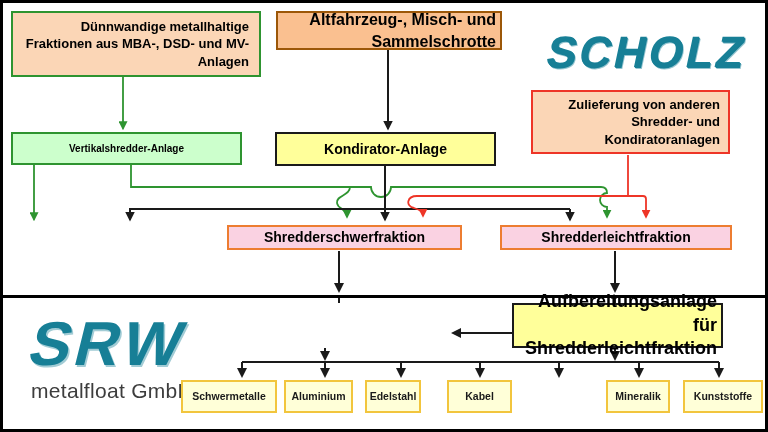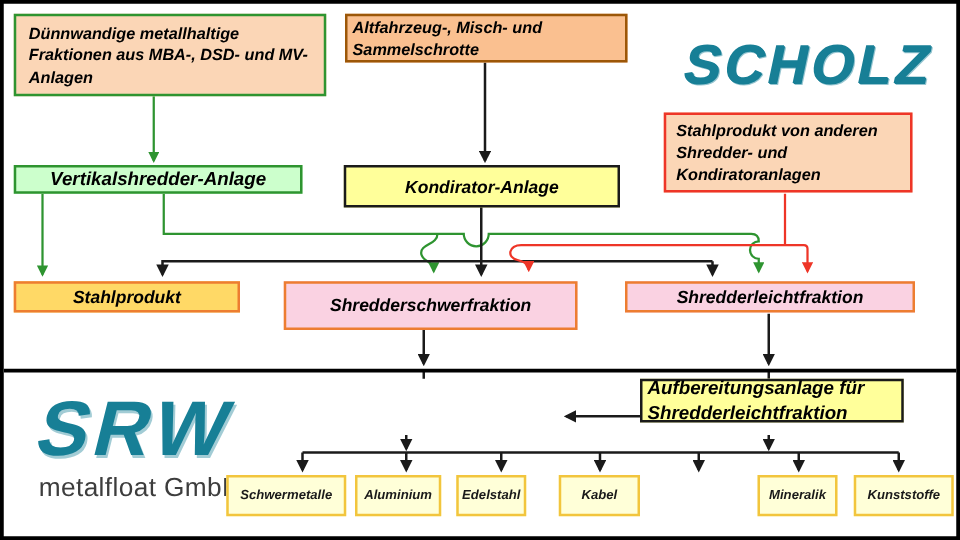--- a/index.html
+++ b/index.html
@@ -4,34 +4,33 @@
 <style>
   html,body{margin:0;padding:0;background:#888;}
   *{box-sizing:border-box;}
   #canvas{
     position:relative;width:768px;height:432px;background:#fff;
     border:3px solid #000;overflow:hidden;
     font-family:"Liberation Sans","DejaVu Sans",sans-serif;
   }
   .box{
     position:absolute;display:flex;align-items:center;justify-content:center;
-    text-align:left;font-weight:bold;color:#000;line-height:1.32;
+    text-align:right;font-weight:bold;color:#000;line-height:1.32;
     padding:2px 4px;
-    font-style:italic;
   }
   .box-a{left:8px;top:8px;width:250px;height:66px;background:var(--peach-fill);border:2px solid var(--green);font-size:13px;padding:2px 10px;}
-  .box-b{left:273px;top:8px;width:226px;height:39px;background:var(--orange-fill);border:2px solid var(--brown-border);font-size:13px;}
+  .box-b{left:273px;top:8px;width:226px;height:39px;background:var(--orange-fill);border:2px solid var(--brown-border);font-size:16px;}
   .box-c{left:528px;top:87px;width:199px;height:64px;background:var(--peach-fill);border:2px solid var(--red);font-size:13px;padding:2px 8px;}
-  .box-d{left:8px;top:129px;width:231px;height:23px;background:var(--lightgreen-fill);border:2px solid var(--green);font-size:15px;}
+  .box-d{left:8px;top:129px;width:231px;height:33px;background:var(--lightgreen-fill);border:2px solid var(--green);font-size:10px;}
   .box-e{left:272px;top:129px;width:221px;height:34px;background:var(--yellow-fill);border:2px solid var(--line);font-size:14px;}
   .box-f{left:8px;top:222px;width:181px;height:25px;background:var(--gold-fill);border:2px solid var(--orange-border);font-size:14px;}
-  .box-g{left:224px;top:222px;width:235px;height:39px;background:var(--pink-fill);border:2px solid var(--orange-border);font-size:14px;}
+  .box-g{left:224px;top:222px;width:235px;height:25px;background:var(--pink-fill);border:2px solid var(--orange-border);font-size:14px;}
   .box-h{left:497px;top:222px;width:232px;height:25px;background:var(--pink-fill);border:2px solid var(--orange-border);font-size:14px;}
   .box-i{left:229px;top:300px;width:213px;height:45px;background:var(--yellow-fill);border:2px solid var(--line);font-size:13.5px;}
-  .box-j{left:509px;top:300px;width:211px;height:35px;background:var(--yellow-fill);border:2px solid var(--line);font-size:15px;}
+  .box-j{left:509px;top:300px;width:211px;height:45px;background:var(--yellow-fill);border:2px solid var(--line);font-size:18px;}
   .out{top:377px;height:33px;background:var(--paleyellow-fill);border:2px solid var(--gold-border);font-size:10.5px;line-height:1.2;color:#1a1a1a;padding:2px 3px;}
   .out1{left:178px;width:96px;} .out2{left:281px;width:69px;} .out3{left:362px;width:56px;}
   .out4{left:444px;width:65px;} .out5{left:519px;width:77px;} .out6{left:603px;width:64px;}
   .out7{left:680px;width:80px;}
   #divider{position:absolute;left:0;top:292px;width:768px;height:3px;background:#000;}
   #wires{position:absolute;left:0;top:0;width:768px;height:432px;pointer-events:none;}
   .logo-scholz{
     position:absolute;left:531px;top:22px;width:226px;height:54px;
     display:flex;align-items:center;justify-content:center;
     color:var(--teal);font-weight:bold;font-size:44px;letter-spacing:3px;
@@ -95,26 +94,25 @@
     <g fill="none" stroke="var(--red)" stroke-width="1.8">
       <path d="M625 152 V193"></path>
       <path d="M625 193 H640 Q643 193 643 196 V214" marker-end="url(#mkR)"></path>
       <path d="M625 193 H414 C404 193 402 203 411 205 C418 207 420 209 420 213" marker-end="url(#mkR)"></path>
     </g>
   </svg>
 
   <div class="box box-a">Dünnwandige metallhaltige Fraktionen aus MBA-, DSD- und MV-Anlagen</div>
   <div class="box box-b">Altfahrzeug-, Misch- und Sammelschrotte</div>
   <div class="logo-scholz">SCHOLZ</div>
-  <div class="box box-c">Stahlprodukt von anderen Shredder- und Kondiratoranlagen</div>
+  <div class="box box-c">Zulieferung von anderen Shredder- und Kondiratoranlagen</div>
 
   <div class="box box-d">Vertikalshredder-Anlage</div>
   <div class="box box-e">Kondirator-Anlage</div>
 
-  <div class="box box-f">Stahlprodukt</div>
   <div class="box box-g">Shredderschwerfraktion</div>
   <div class="box box-h">Shredderleichtfraktion</div>
 
   <div id="divider"></div>
 
   <div class="logo-srw">
     <div class="srw">SRW</div>
     <div class="sub">metalfloat GmbH</div>
   </div>
 

